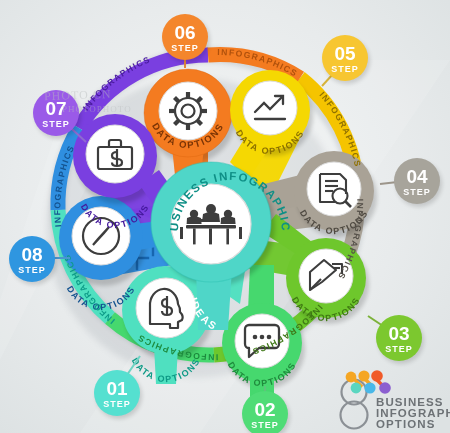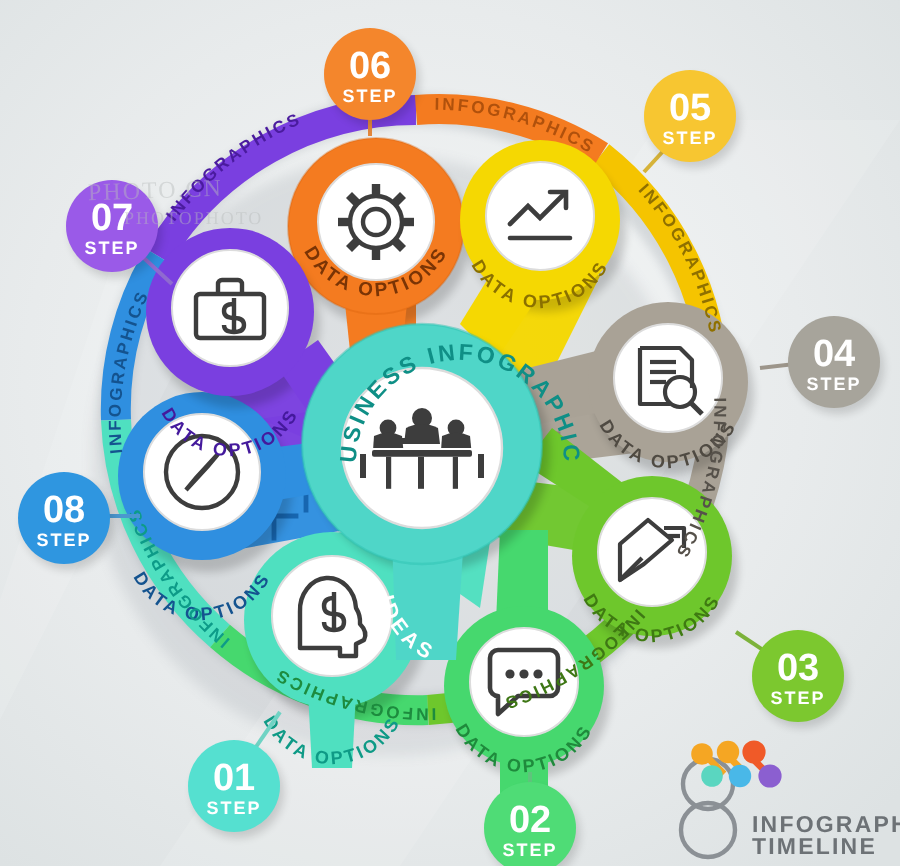--- a/index.html
+++ b/index.html
@@ -422,19 +422,20 @@
         <circle cx="24" cy="8" r="5.6" fill="#f5a623"></circle>
         <circle cx="37" cy="8" r="5.8" fill="#f05a28"></circle>
         <circle cx="16" cy="20" r="5.4" fill="#5ad6c0"></circle>
         <circle cx="30" cy="20" r="5.6" fill="#49b8e8"></circle>
         <circle cx="45" cy="20" r="5.8" fill="#8b5fd0"></circle>
       </g>
     </g>
   </svg>
 
   <div id="logoBox">
+    <div class="logo-txt" id="lt1">BUSINESS</div>
     <div class="logo-txt" id="lt2">INFOGRAPHIC</div>
-    <div class="logo-txt" id="lt3">TIMELINE</div>
+    <div class="logo-txt" id="lt3">OPTIONS</div>
   </div>
 
   <div class="wm" id="wm1">PHOTO.CN</div>
   <div class="wm" id="wm2">PHOTOPHOTO</div>
 </div>
 
 </body></html>

